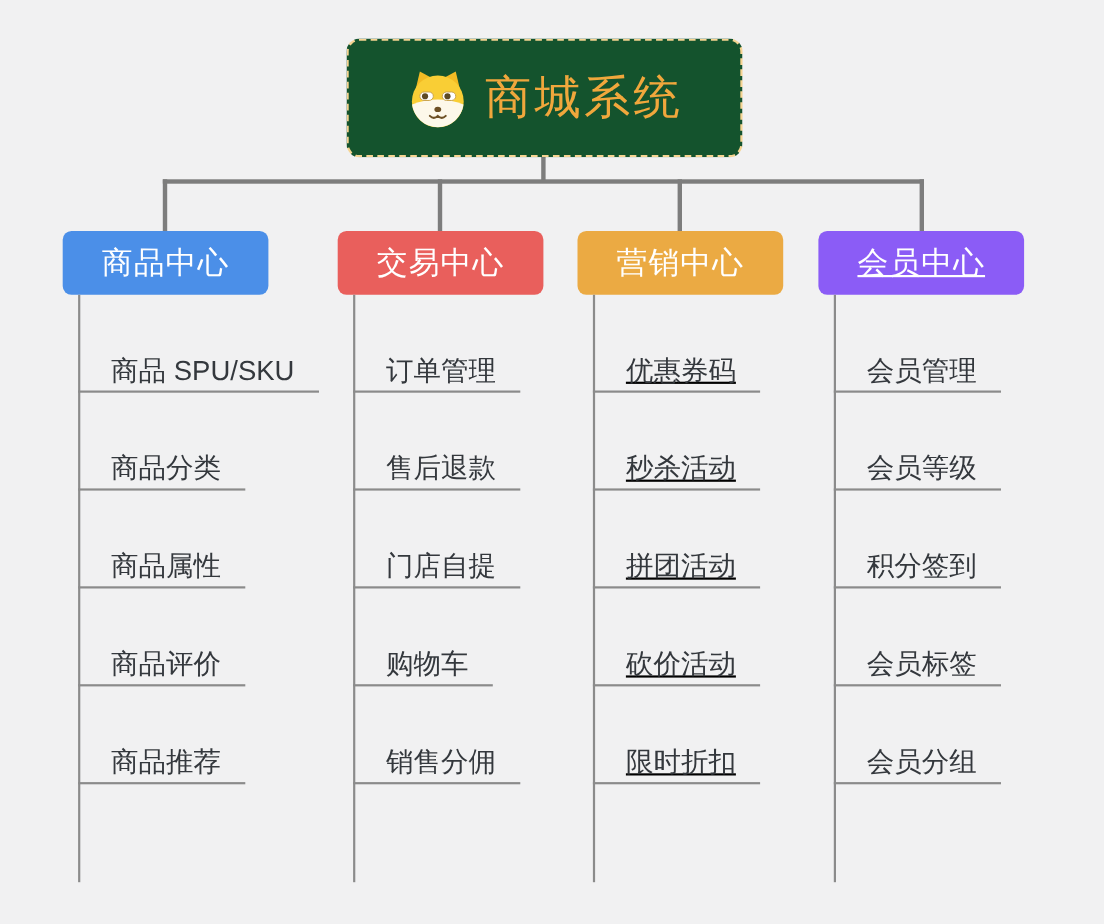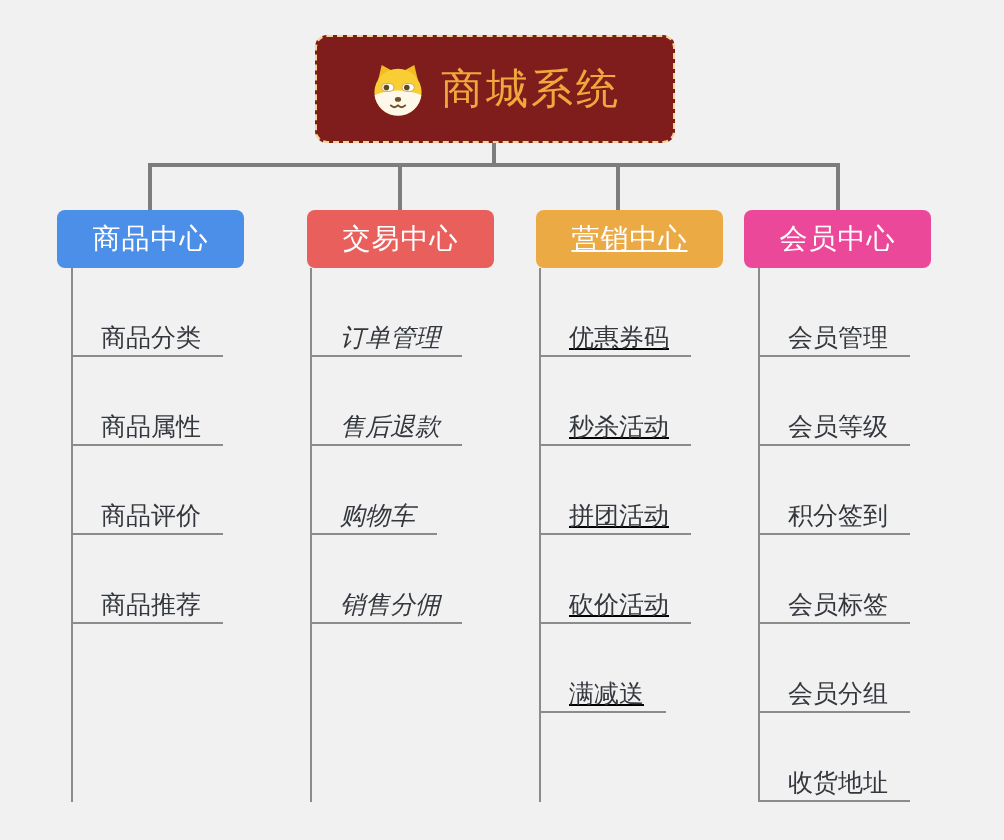--- a/index.html
+++ b/index.html
@@ -9,21 +9,21 @@
     font-family: "Liberation Sans", "DejaVu Sans", sans-serif;
     position: relative;
     overflow: hidden;
   }
   .canvas { position: absolute; inset: 0; }
 
   
   .root-node {
     position: absolute; left: 315px; top: 35px;
     width: 360px; height: 108px;
-    background: #7f1d1d;
+    background: #14532d;
     border: 2px dashed #f6d492;
     border-radius: 12px;
     box-sizing: border-box;
     display: flex; align-items: center; justify-content: center;
     gap: 14px;
   }
   .root-title {
     font-size: 42px; letter-spacing: 3px; font-weight: 500;
   }
   .doge { width: 58px; height: 55px; flex: 0 0 auto; }
@@ -41,30 +41,30 @@
     position: absolute; top: 210px;
     width: 187px; height: 58px;
     border-radius: 8px;
     display: flex; align-items: center; justify-content: center;
     color: #ffffff; font-size: 28px; font-weight: 500;
     letter-spacing: 1px;
     cursor: default;
   }
   .branch-header.b0 { left: 57px; }
   .branch-header.b1 { left: 307px; }
-  .branch-header.b2 { left: 536px; text-decoration: underline; }
+  .branch-header.b2 { left: 525px; }
   .branch-header.b3 { left: 744px; }
 
   
   .branch-col {
     position: absolute; top: 268px;
     width: 240px;
   }
   .branch-col.b0 { left: 71px; }
-  .branch-col.b1 { left: 310px; font-style: italic; }
+  .branch-col.b1 { left: 321px; }
   .branch-col.b2 { left: 539px; text-decoration: underline; }
   .branch-col.b3 { left: 758px; }
   .spine {
     position: absolute; left: 0; top: 0;
     width: 2px; height: 534px; background: #8b8b8b;
   }
   .items {
     list-style: none; margin: 0; padding: 0;
     display: flex; flex-direction: column; align-items: flex-start;
   }
@@ -110,28 +110,31 @@
 
   <div class="branch-header b0" style="background-color: rgb(75, 143, 232);">
     <span>商品中心</span>
   </div>
   <div class="branch-header b1" style="background-color: rgb(233, 95, 92);">
     <span>交易中心</span>
   </div>
   <div class="branch-header b2" style="background-color: rgb(235, 170, 67);">
     <span>营销中心</span>
   </div>
-  <div class="branch-header b3" style="background-color: #ec4899;">
+  <div class="branch-header b3" style="background-color: #8b5cf6; text-decoration: underline;">
     <span>会员中心</span>
   </div>
 
   <div class="branch-col b0">
     <div class="spine"></div>
     <ul class="items">
       <li>
+          <span>商品 SPU/SKU</span>
+        </li>
+      <li>
           <span>商品分类</span>
         </li>
       <li>
           <span>商品属性</span>
         </li>
       <li>
           <span>商品评价</span>
         </li>
       <li>
           <span>商品推荐</span>
@@ -142,20 +145,23 @@
   <div class="branch-col b1">
     <div class="spine"></div>
     <ul class="items">
       <li>
           <span>订单管理</span>
         </li>
       <li>
           <span>售后退款</span>
         </li>
       <li>
+          <span>门店自提</span>
+        </li>
+      <li>
           <span>购物车</span>
         </li>
       <li>
           <span>销售分佣</span>
         </li>
     </ul>
   </div>
 
   <div class="branch-col b2">
     <div class="spine"></div>
@@ -166,21 +172,21 @@
       <li>
           <span>秒杀活动</span>
         </li>
       <li>
           <span>拼团活动</span>
         </li>
       <li>
           <span>砍价活动</span>
         </li>
       <li>
-          <span>满减送</span>
+          <span>限时折扣</span>
         </li>
     </ul>
   </div>
 
   <div class="branch-col b3">
     <div class="spine"></div>
     <ul class="items">
       <li>
           <span>会员管理</span>
         </li>
@@ -189,19 +195,16 @@
         </li>
       <li>
           <span>积分签到</span>
         </li>
       <li>
           <span>会员标签</span>
         </li>
       <li>
           <span>会员分组</span>
         </li>
-      <li>
-          <span>收货地址</span>
-        </li>
     </ul>
   </div>
 
 </div>
 
 </body></html>

